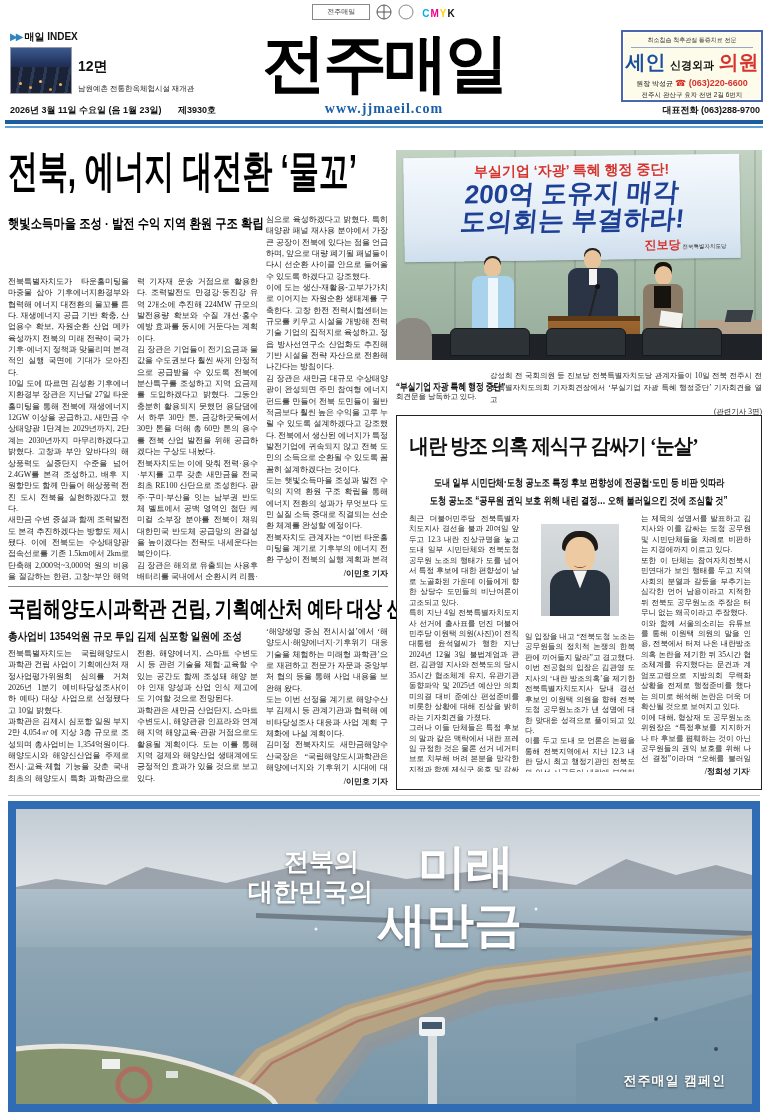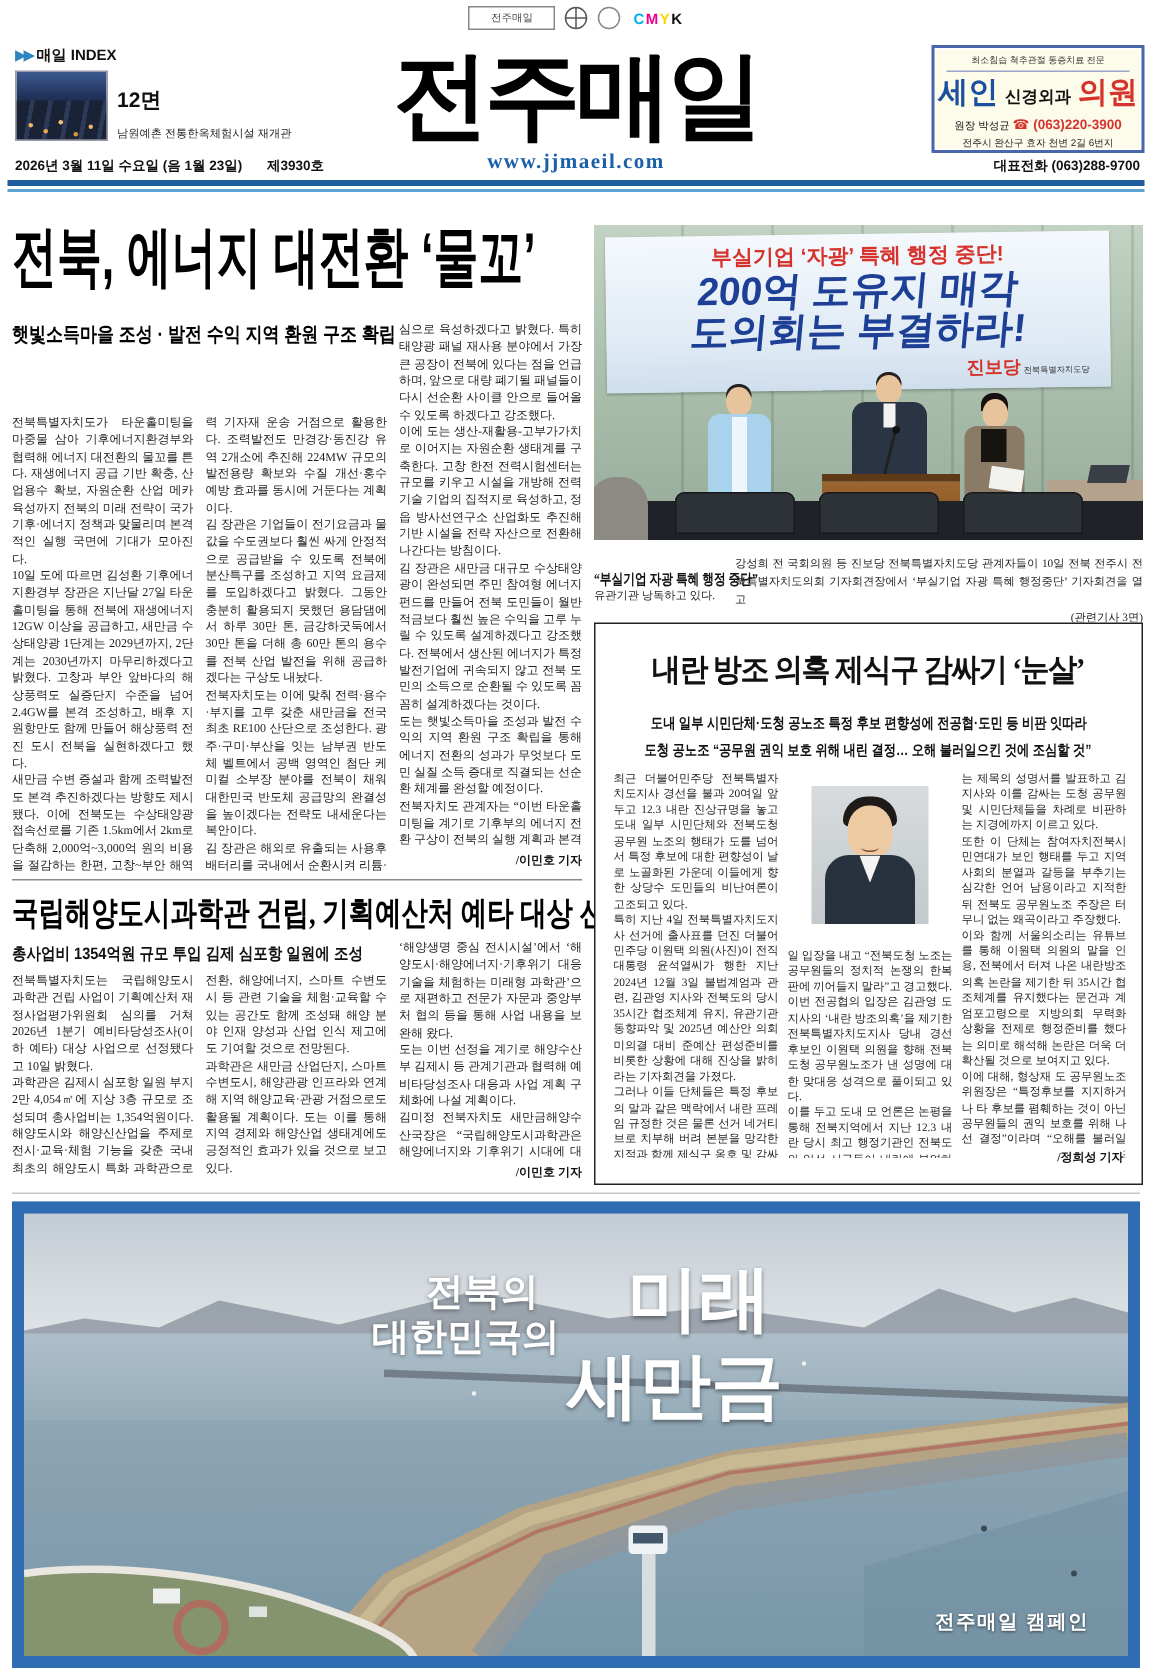--- a/index.html
+++ b/index.html
@@ -97,21 +97,21 @@
 
   
   .cap-quote{top:376px;left:396px;width:132px;white-space:nowrap;}
   .cap-quote span{display:inline-block;transform:scaleX(.78);transform-origin:left center;font-size:10px;font-weight:900;}
   .cap-left2{top:392px;left:396px;width:132px;font-size:7.5px;color:#222;}
   .cap-right{top:370px;left:490px;width:272px;font-size:7.5px;line-height:12px;text-align:justify;color:#222;}
   .cap-ref{text-align:right;display:block;}
 
   
   .a3box{top:415px;left:396px;width:366px;height:375px;border:1px solid #222;box-sizing:border-box;background:#fff;}
-  .a3-head{position:absolute;top:16px;left:0;right:0;text-align:center;white-space:nowrap;}
+  .a3-head{position:absolute;top:16px;left:0;right:0;white-space:nowrap;}
   .a3-head span{display:inline-block;transform:scaleX(.92);transform-origin:center;font-size:21px;font-weight:bold;letter-spacing:-1px;}
   .a3-s1,.a3-s2{position:absolute;left:0;right:0;text-align:center;white-space:nowrap;}
   .a3-s1{top:56px;} .a3-s2{top:74px;}
   .a3-s1 span,.a3-s2 span{display:inline-block;transform:scaleX(.82);transform-origin:center;font-size:10px;font-weight:bold;}
   .a3col{position:absolute;top:98px;height:258px;width:110px;font-size:7.6px;line-height:10.45px;
          text-align:justify;white-space:pre-line;overflow:hidden;color:#1b1b1b;}
   .a3c1{left:12px;} .a3c2{left:128px;} .a3c3{left:244px;}
   .portrait{width:78px;height:92px;margin:0 auto 5px;position:relative;overflow:hidden;
          background:linear-gradient(180deg,#d7dbdd 0%,#c3c9cc 100%);}
   .po-hair{position:absolute;left:21px;top:7px;width:36px;height:20px;border-radius:16px 16px 4px 4px;background:#1d1a18;}
@@ -161,21 +161,21 @@
   <div class="abs idx-cap">남원예촌 전통한옥체험시설 재개관</div>
 
   <div class="abs masthead sans">전주매일</div>
 
   <div class="abs adbox sans">
     <div class="ad-top">최소침습 척추관절 통증치료 전문</div>
     <div class="ad-name">
       <span class="b">세인</span> <span class="m">신경외과</span> <span class="r">의원</span>
     </div>
     <div class="ad-dir">
-      <span>원장 박성균</span> <span class="ph">☎ (063)220-3900</span>
+      <span>원장 박성균</span> <span class="ph">☎ (063)220-6600</span>
     </div>
     <div class="ad-addr">전주시 완산구 효자 천변 2길 6번지</div>
   </div>
 
   <div class="abs dateline sans">2026년 3월 11일 수요일 (음 1월 23일)</div>
   <div class="abs issue sans">제3930호</div>
   <div class="abs site">www.jjmaeil.com</div>
   <div class="abs hphone sans">대표전화 (063)288-9700</div>
   <div class="abs rule1"></div>
   <div class="abs rule2"></div>
@@ -254,21 +254,21 @@
     <div class="pp-laptop"></div>
     <div class="pp-chairs">
       <div class="chairback" style="left:54px;"></div>
       <div class="chairback" style="left:150px;"></div>
       <div class="chairback" style="left:246px;"></div>
     </div>
     <div class="pp-backhead"></div>
   </div>
 
   <div class="abs cap-quote"><span>“부실기업 자광 특혜 행정 중단”</span></div>
-  <div class="abs cap-left2">유관기관 낭독하고 있다.</div>
+  <div class="abs cap-left2">회견문을 낭독하고 있다.</div>
   <div class="abs cap-right">
     <span>강성희 전 국회의원 등 진보당 전북특별자치도당 관계자들이 10일 전북 전주시 전북특별자치도의회 기자회견장에서 ‘부실기업 자광 특혜 행정중단’ 기자회견을 열고</span>
     <span class="cap-ref">(관련기사 3면)</span>
   </div>
 
   <div class="abs a3box">
     <div class="a3-head"><span>내란 방조 의혹 제식구 감싸기 ‘눈살’</span></div>
     <div class="a3-s1 sans"><span>도내 일부 시민단체·도청 공노조 특정 후보 편향성에 전공협·도민 등 비판 잇따라</span></div>
     <div class="a3-s2 sans"><span>도청 공노조 “공무원 권익 보호 위해 내린 결정… 오해 불러일으킨 것에 조심할 것”</span></div>
     <div class="a3col a3c1">최근 더불어민주당 전북특별자치도지사 경선을 불과 20여일 앞두고 12.3 내란 진상규명을 놓고 도내 일부 시민단체와 전북도청 공무원 노조의 행태가 도를 넘어서 특정 후보에 대한 편향성이 날로 노골화된 가운데 이들에게 향한 상당수 도민들의 비난여론이 고조되고 있다.

